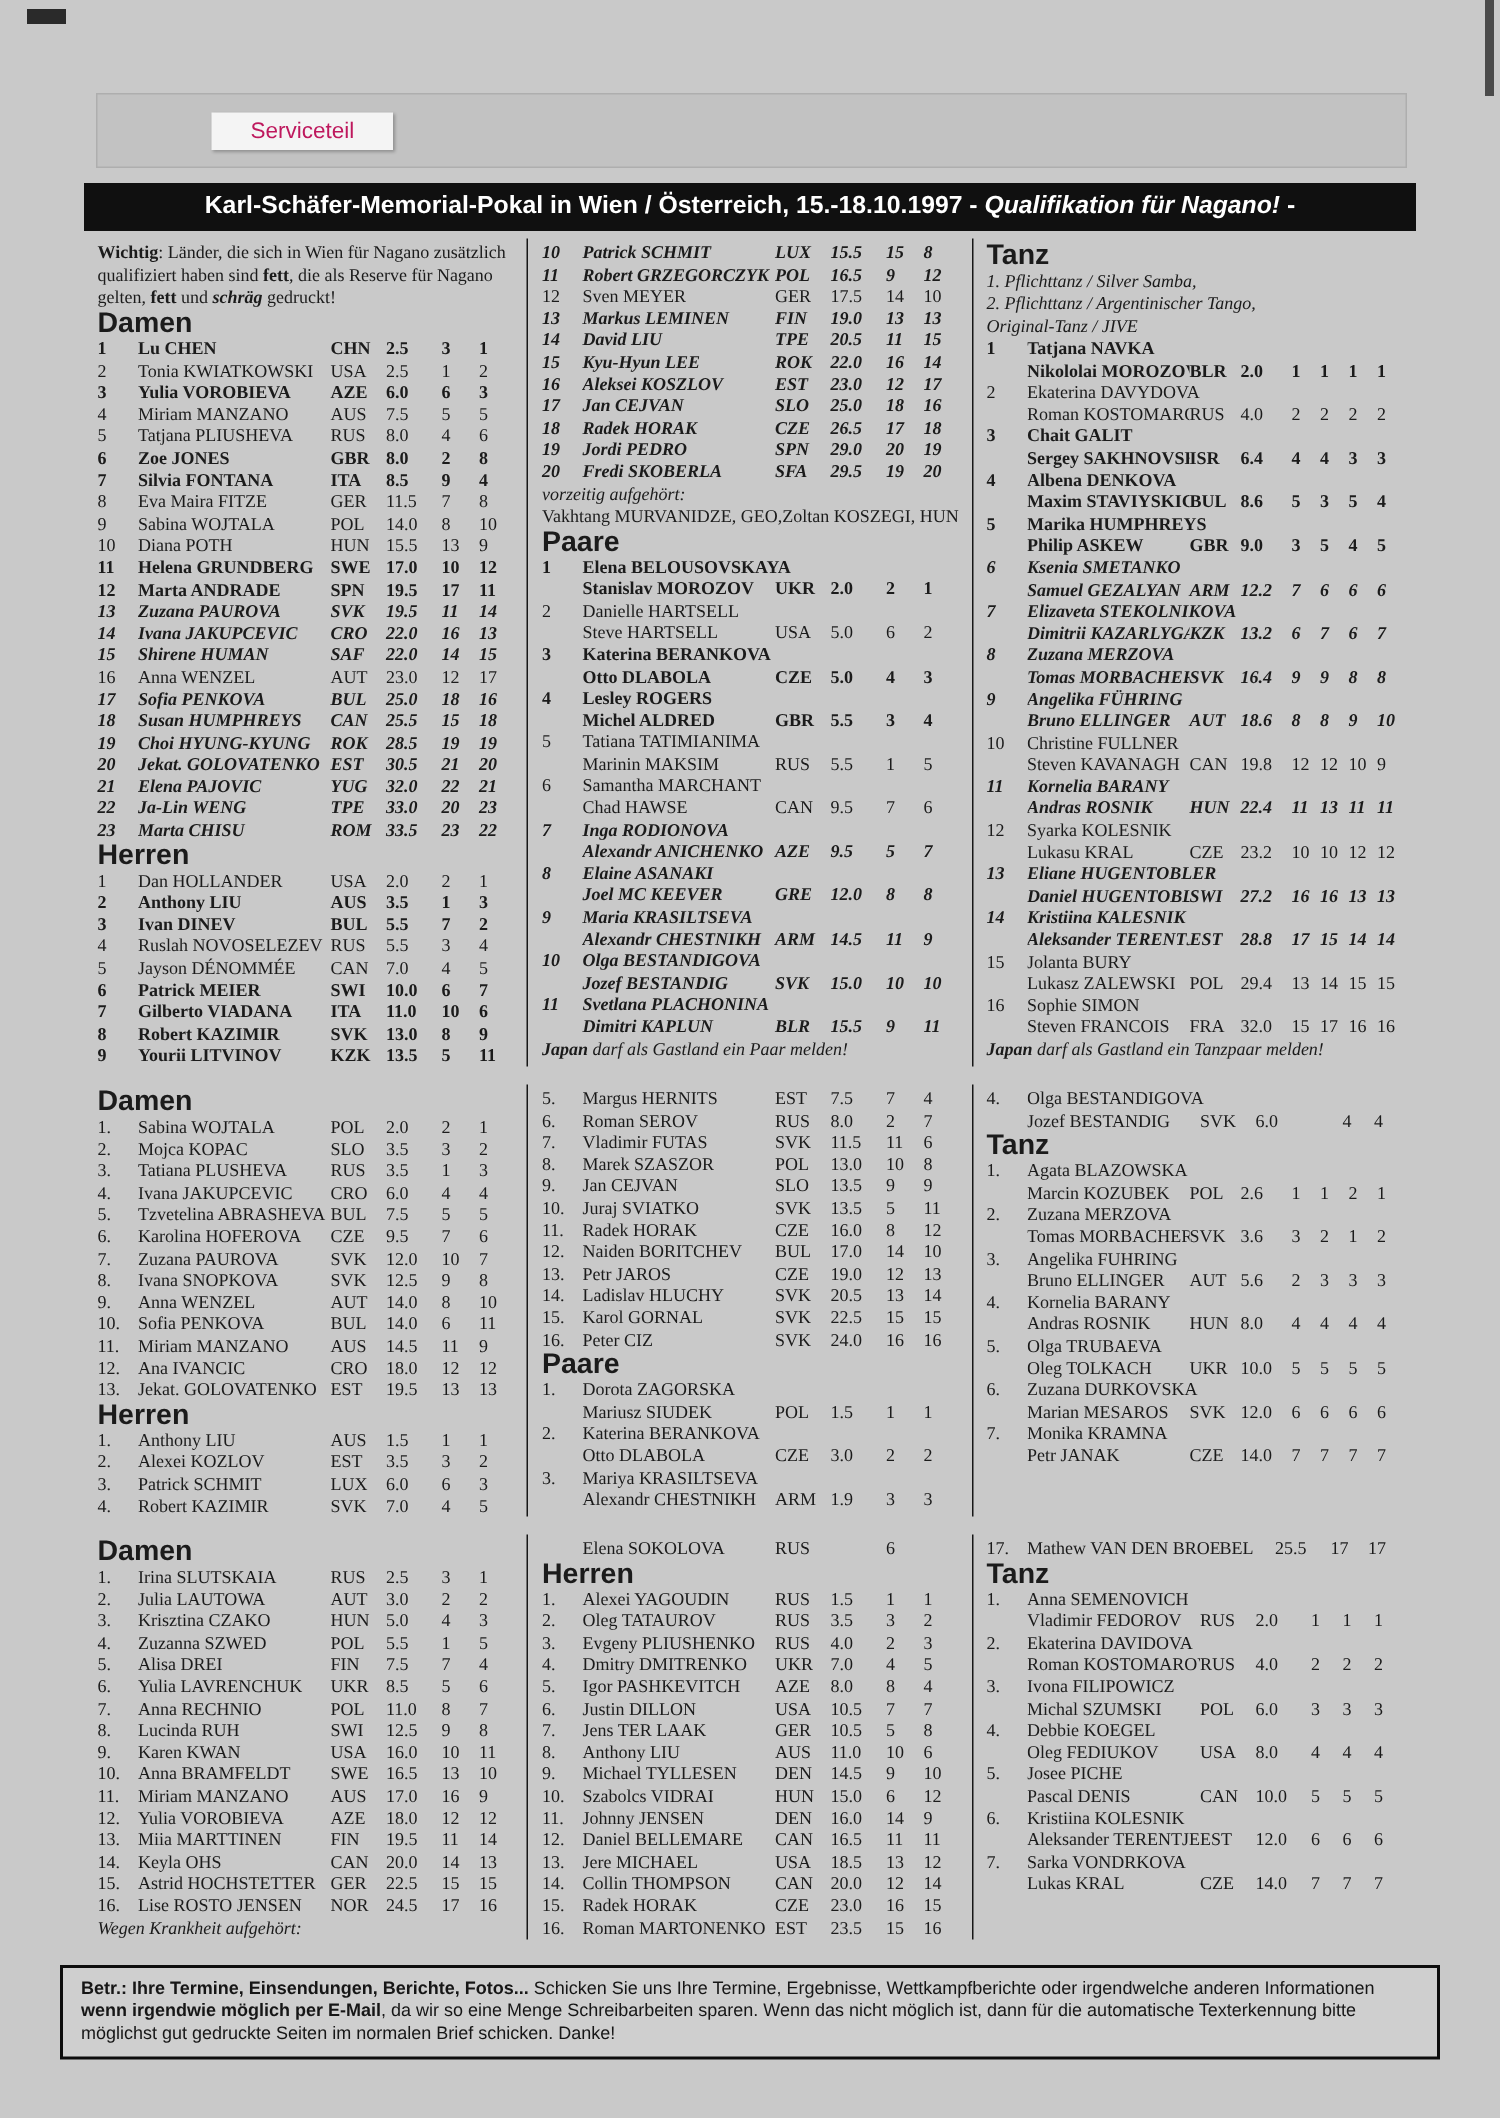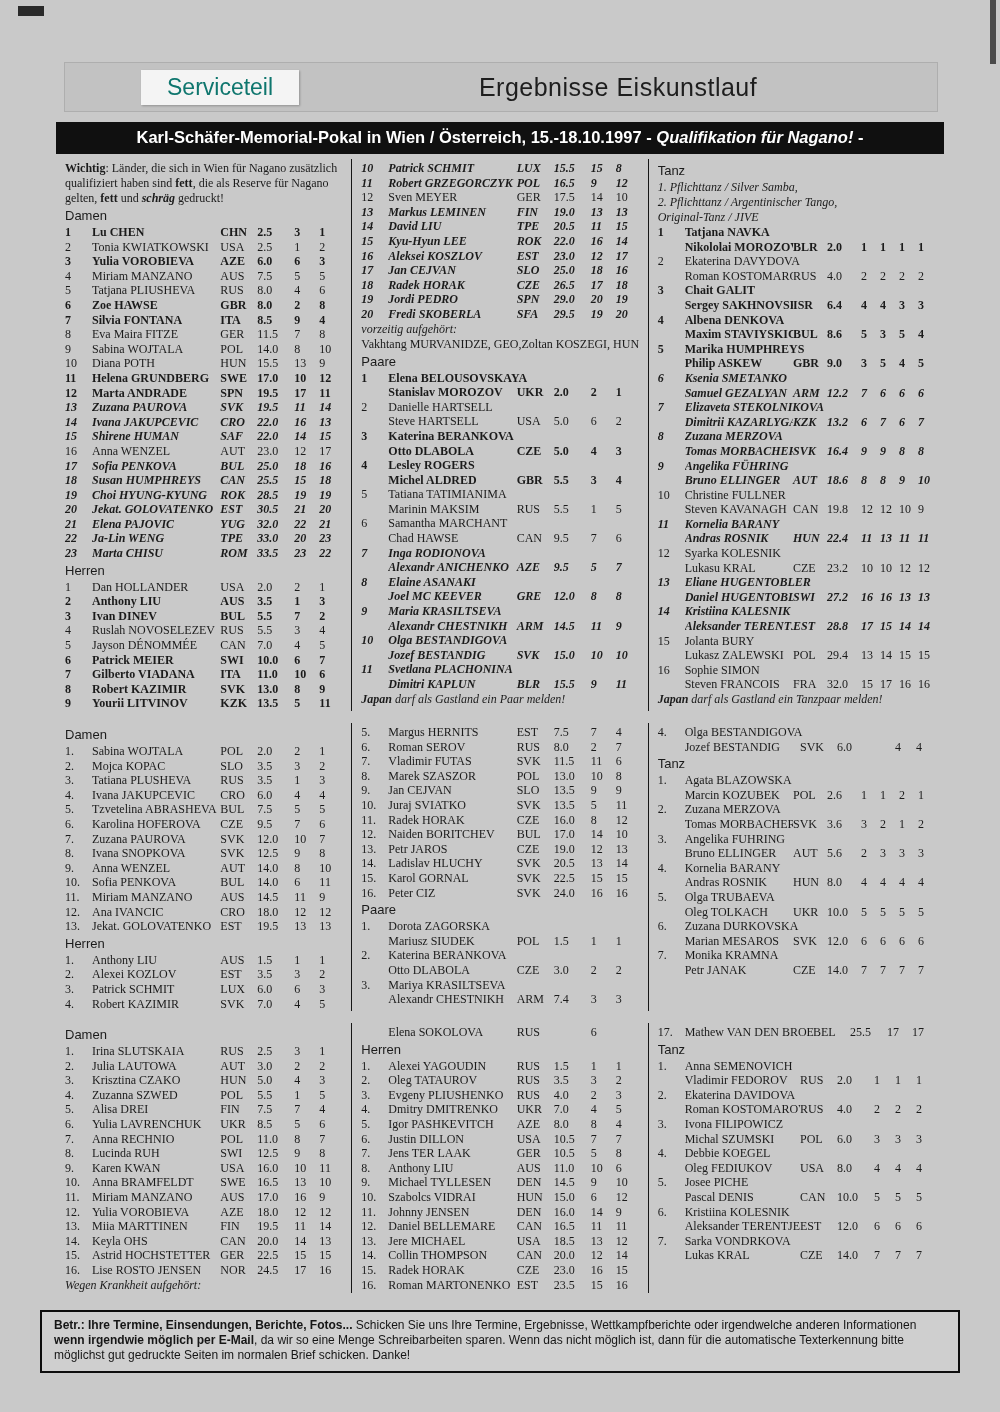--- a/index.html
+++ b/index.html
@@ -15,38 +15,38 @@
   .content { margin:0 56px; }
 
   
   .masthead {
     margin:48px 6px 10px 8px; background:#c2c2c2; border:1px solid #aeaeae;
     height:50px; display:flex; align-items:center;
     font-family:"Liberation Sans", sans-serif;
   }
   .masthead-left {
     margin-left:76px; background:#f4f4f4; padding:4px 26px;
-    font-size:23px; color:#0f766e; box-shadow:1px 1px 2px rgba(0,0,0,.25);
+    font-size:15px; color:#be185d; box-shadow:1px 1px 2px rgba(0,0,0,.25);
   }
   .masthead-right { flex:1; text-align:center; font-size:25px; color:#1e1e1e; letter-spacing:.5px; }
 
   
   .bar {
     background:#101010; color:#fff; text-align:center;
     font-family:"Liberation Sans", sans-serif; font-weight:bold; font-size:16.5px;
     padding:6px 4px 7px 4px; margin-top:6px;
   }
   .bar .run.i { font-style:italic; }
 
   
   .body { display:flex; align-items:stretch; padding:5px 0 7px 0; background:transparent; }
   .col { flex:1 1 0; padding:2px 7px 0 9px; min-width:0; }
   .col + .col { border-left:1.5px solid #161616; }
 
-  .gh { font-family:"Liberation Sans", sans-serif; font-weight:normal; font-size:13px; line-height:17px; margin:1px 0 1px 0; }
+  .gh { font-family:"Liberation Sans", sans-serif; font-weight:bold; font-size:19px; line-height:17px; margin:1px 0 1px 0; }
 
   .note { font-size:12px; line-height:15px; }
   .run.b { font-weight:bold; }
   .run.i { font-style:italic; }
   .run.bi { font-weight:bold; font-style:italic; }
 
   .row { display:flex; font-size:12px; line-height:14.6px; }
   .row.b { font-weight:bold; }
   .row.bi { font-weight:bold; font-style:italic; }
   .r-rank { flex:none; width:27px; }
@@ -69,21 +69,20 @@
 </head>
 <body>
 
 <div class="page">
   <div class="artifact-tl"></div>
   <div class="artifact-tr"></div>
 
   <div class="content">
     <div class="masthead">
       <div class="masthead-left">Serviceteil</div>
-      <div class="masthead-right">Ergebnisse Eiskunstlauf</div>
     </div>
 
     <div id="sections">
         <div class="bar"><span class="run ">Karl-Schäfer-Memorial-Pokal in Wien / Österreich, 15.-18.10.1997 - </span><span class="run i">Qualifikation für Nagano!</span><span class="run "> -</span></div>
         <div class="body">
           <div class="col">
             <p class="note"><span class="run b">Wichtig</span><span class="run ">: Länder, die sich in Wien für Nagano zusätzlich qualifiziert haben sind </span><span class="run b">fett</span><span class="run ">, die als Reserve für Nagano gelten, </span><span class="run b">fett</span><span class="run "> und </span><span class="run bi">schräg</span><span class="run "> gedruckt!</span></p>
             <div class="gh">Damen</div>
             <div class="row b">
               <span class="r-rank">1</span>
@@ -120,21 +119,21 @@
             <div class="row ">
               <span class="r-rank">5</span>
               <span class="r-name">Tatjana PLIUSHEVA</span>
               <span class="r-nat">RUS</span>
               <span class="r-pts">8.0</span>
               <span class="r-pl">4</span>
               <span class="r-pl">6</span>
             </div>
             <div class="row b">
               <span class="r-rank">6</span>
-              <span class="r-name">Zoe HAWSE</span>
+              <span class="r-name">Zoe JONES</span>
               <span class="r-nat">GBR</span>
               <span class="r-pts">8.0</span>
               <span class="r-pl">2</span>
               <span class="r-pl">8</span>
             </div>
             <div class="row b">
               <span class="r-rank">7</span>
               <span class="r-name">Silvia FONTANA</span>
               <span class="r-nat">ITA</span>
               <span class="r-pts">8.5</span>
@@ -1124,21 +1123,21 @@
             </div>
             <div class="pair">
               <div class="row ">
                 <span class="r-rank">3.</span>
                 <span class="r-name">Mariya KRASILTSEVA</span>
               </div>
               <div class="row ">
                 <span class="r-rank"></span>
                 <span class="r-name">Alexandr CHESTNIKH</span>
                 <span class="r-nat">ARM</span>
-                <span class="r-pts">7.4</span>
+                <span class="r-pts">1.9</span>
                 <span class="r-pl">3</span>
                 <span class="r-pl">3</span>
               </div>
             </div>
           </div>
           <div class="col">
             <div class="pair">
               <div class="row ">
                 <span class="r-rank">4.</span>
                 <span class="r-name">Olga BESTANDIGOVA</span>

